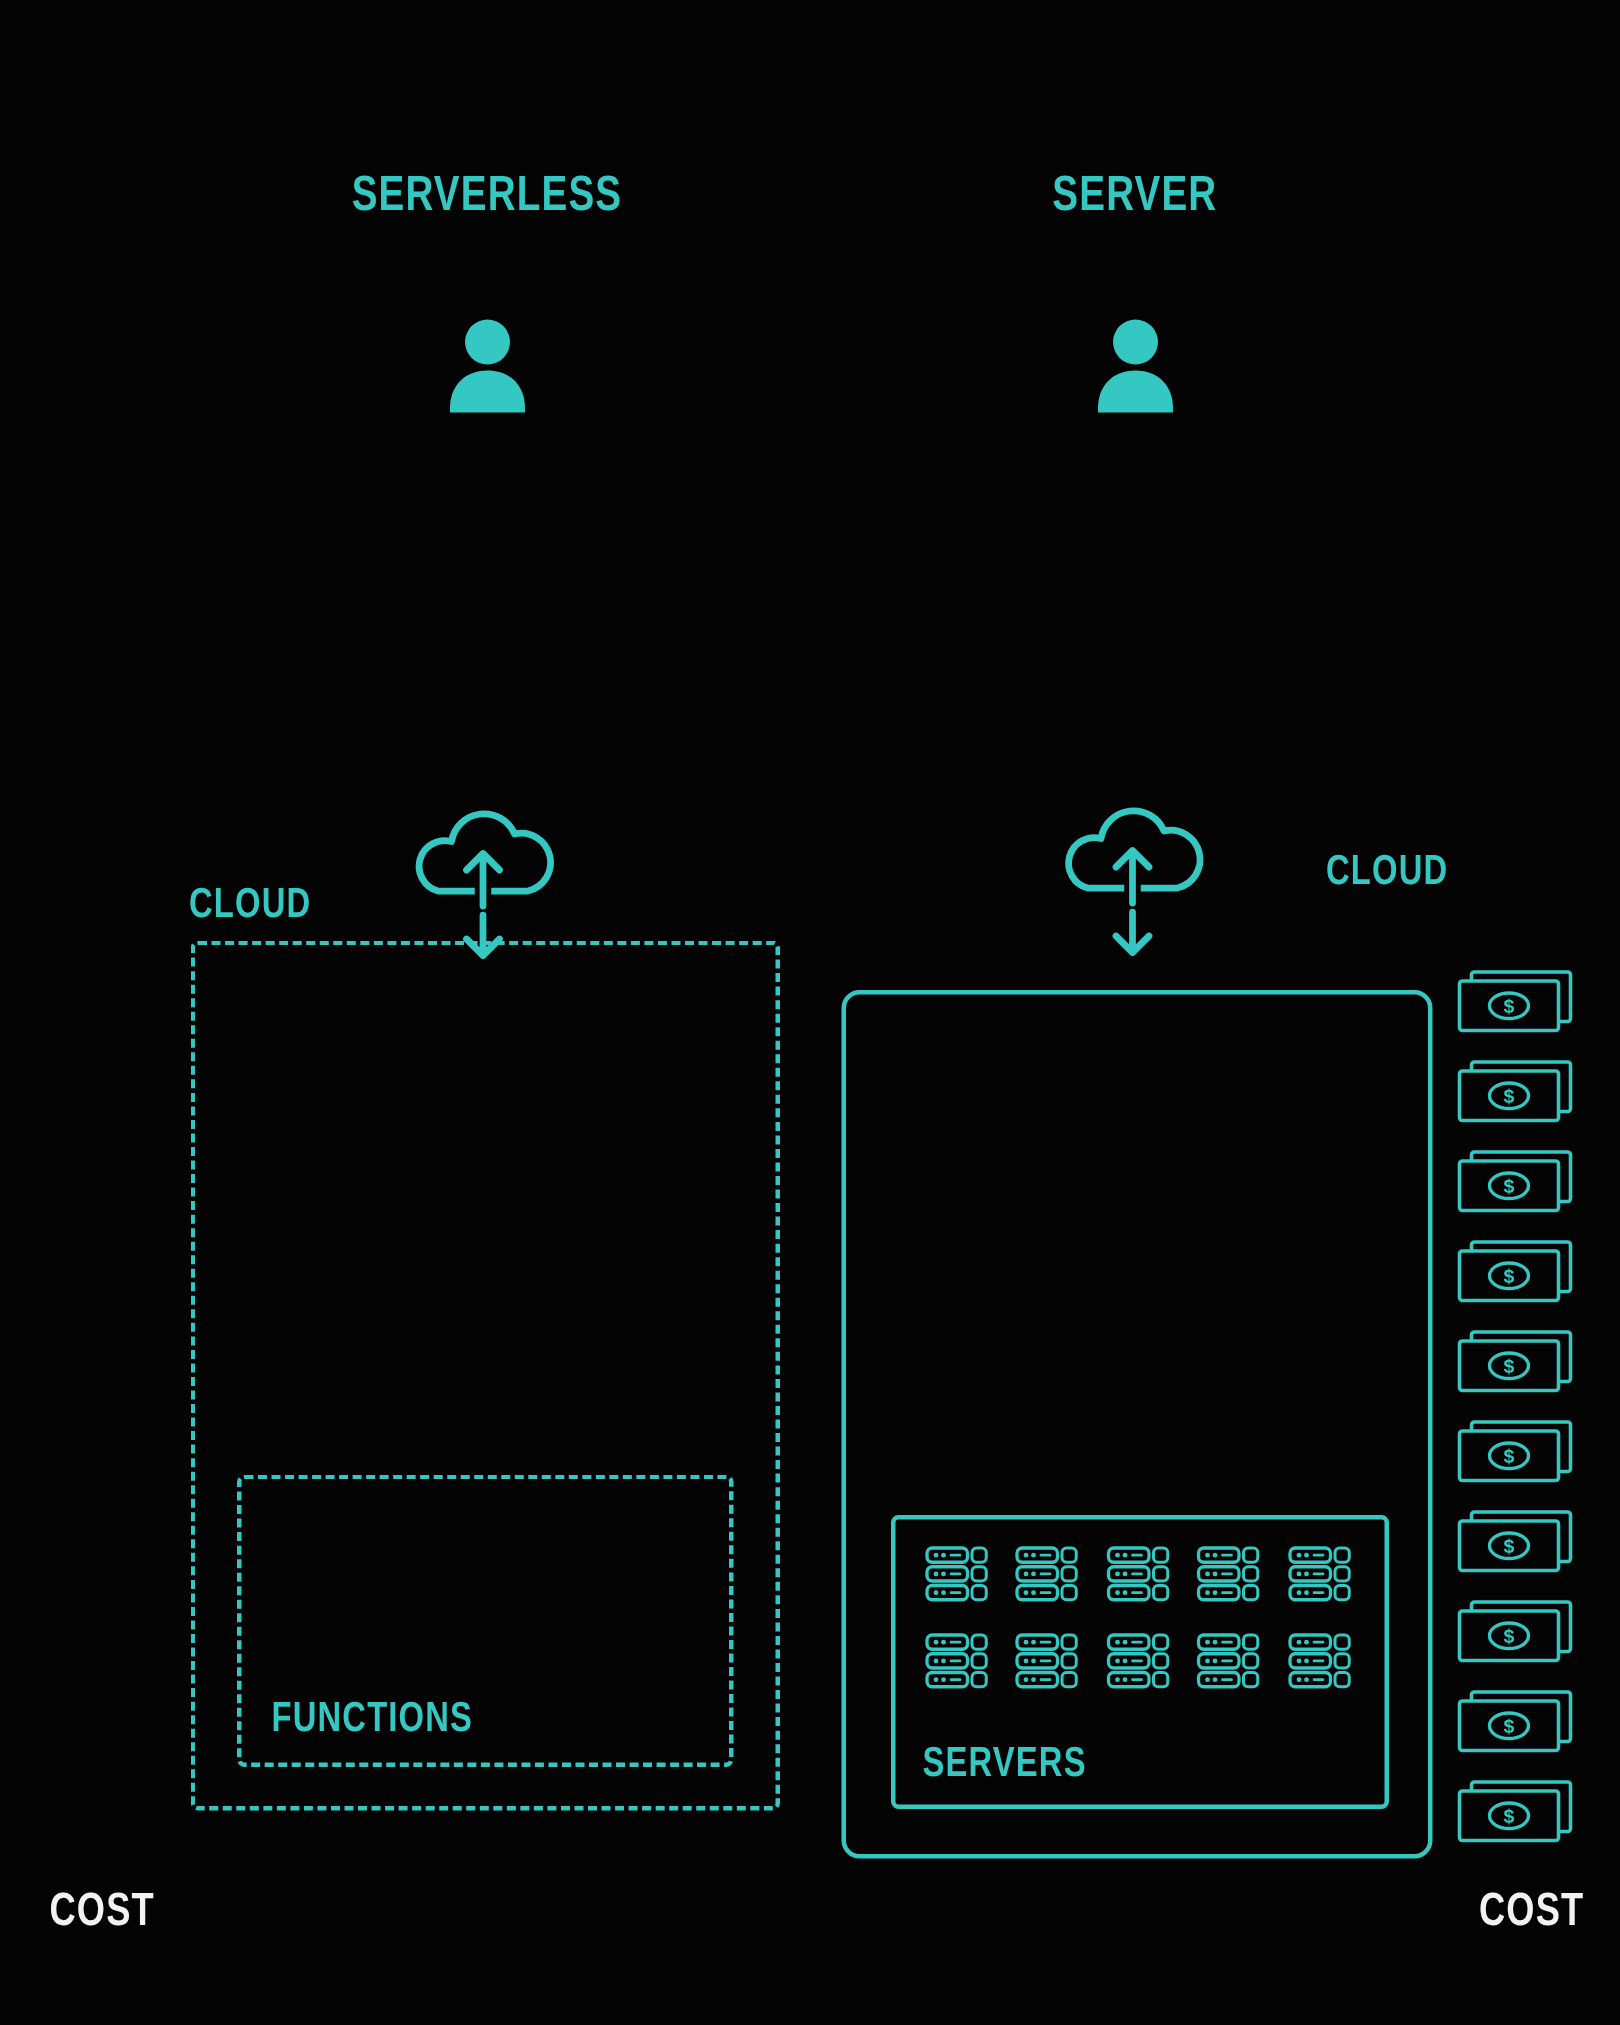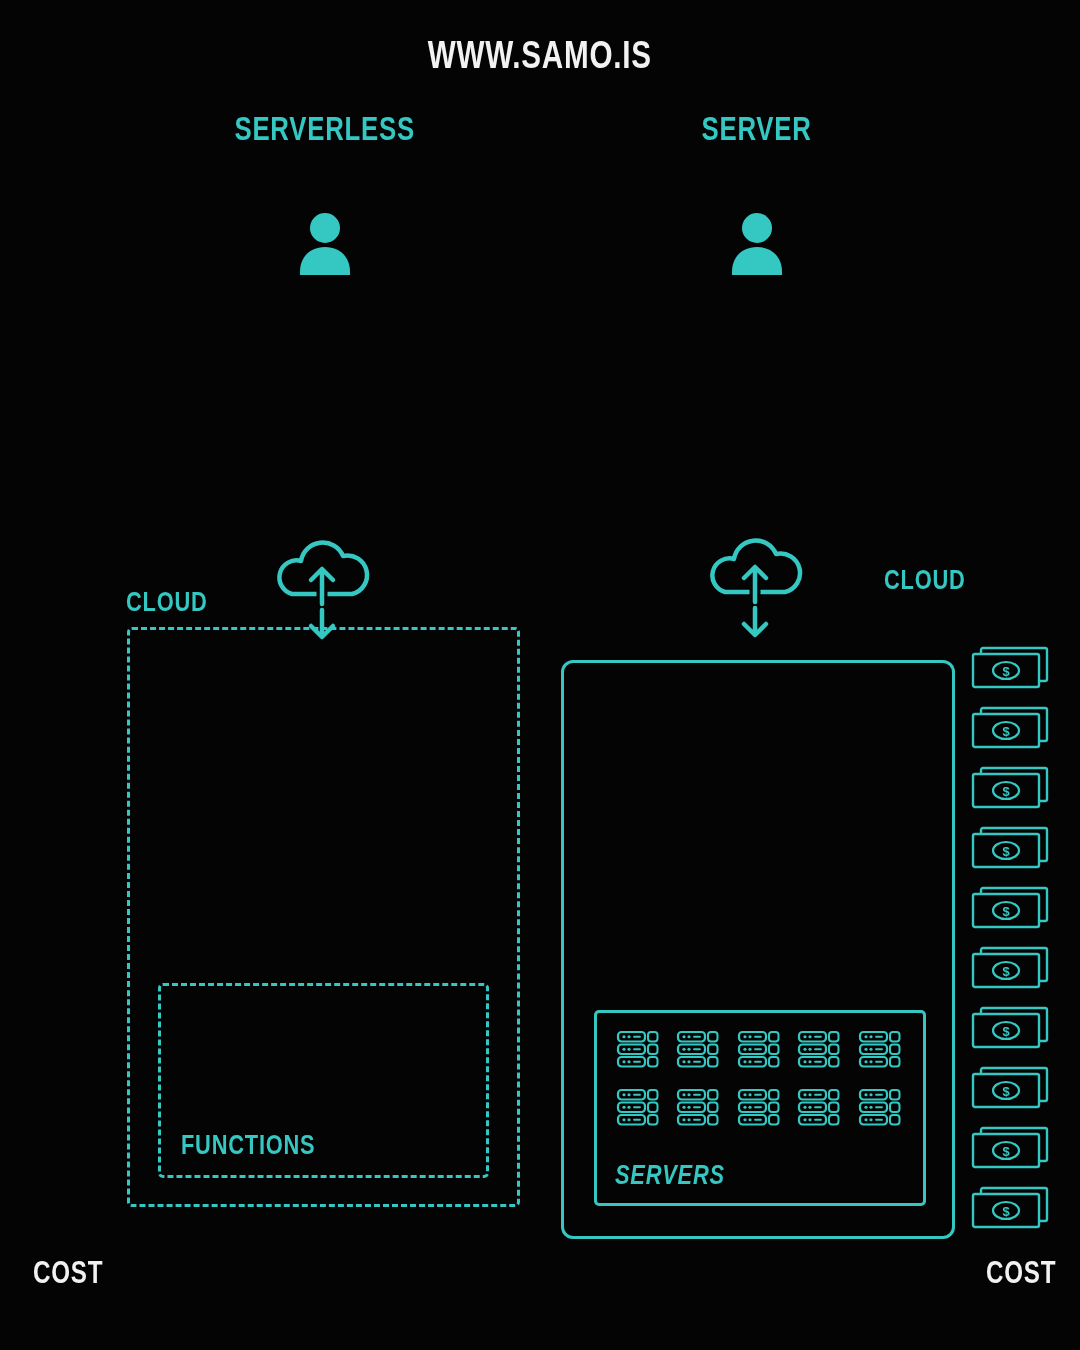--- a/index.html
+++ b/index.html
@@ -38,23 +38,20 @@
   .money-stack{display:flex;flex-direction:column;gap:14px;}
   .money-stack svg{display:block;width:84px;height:46px;}
 
   .inner-label{position:absolute;left:20px;bottom:14px;}
 </style>
 </head>
 <body>
 
 <div id="canvas">
 
-  <div class="abs center-text" style="left:0;top:34px;width:1080px;">
-    <span class="condensed title">WWW.SAMO.IS</span>
-  </div>
 
   <div class="abs center-text" style="left:125px;top:110px;width:400px;">
     <span class="condensed col-heading">SERVERLESS</span>
   </div>
   <div class="abs center-text" style="left:557px;top:110px;width:400px;">
     <span class="condensed col-heading">SERVER</span>
   </div>
 
   <svg class="abs icon" style="left:289px;top:208px;" width="72" height="76" viewBox="0 0 72 76">
     <circle cx="36" cy="20" r="15" fill="currentColor"></circle>
@@ -87,21 +84,21 @@
 
   <div class="abs dashed-box" style="left:127px;top:627px;width:393px;height:580px;">
     <div class="abs dashed-box" style="left:28px;top:353px;width:331px;height:195px;border-width:3px;">
       <div class="inner-label">
         <span class="condensed from-left small-label">FUNCTIONS</span>
       </div>
     </div>
   </div>
 
   <div class="abs solid-box" style="left:561px;top:660px;width:394px;height:579px;">
-    <div class="abs inner-solid-box" style="left:30px;top:347px;width:332px;height:196px;font-style:italic;">
+    <div class="abs inner-solid-box" style="left:30px;top:347px;width:332px;height:196px;">
       <div class="server-grid">
         <svg class="icon" viewBox="0 0 46 40">
           <rect x="33" y="3" width="9.5" height="9.5" rx="3" fill="none" stroke="currentColor" stroke-width="2"></rect>
           <rect x="33" y="15.5" width="9.5" height="9.5" rx="3" fill="none" stroke="currentColor" stroke-width="2"></rect>
           <rect x="33" y="28" width="9.5" height="9.5" rx="3" fill="none" stroke="currentColor" stroke-width="2"></rect>
           <rect x="3" y="3" width="27" height="9.5" rx="3.5" fill="none" stroke="currentColor" stroke-width="2.2"></rect>
           <rect x="3" y="15.5" width="27" height="9.5" rx="3.5" fill="none" stroke="currentColor" stroke-width="2.2"></rect>
           <rect x="3" y="28" width="27" height="9.5" rx="3.5" fill="none" stroke="currentColor" stroke-width="2.2"></rect>
           <circle cx="9" cy="7.75" r="1.6" fill="currentColor"></circle>
             <circle cx="14" cy="7.75" r="1.6" fill="currentColor"></circle>

